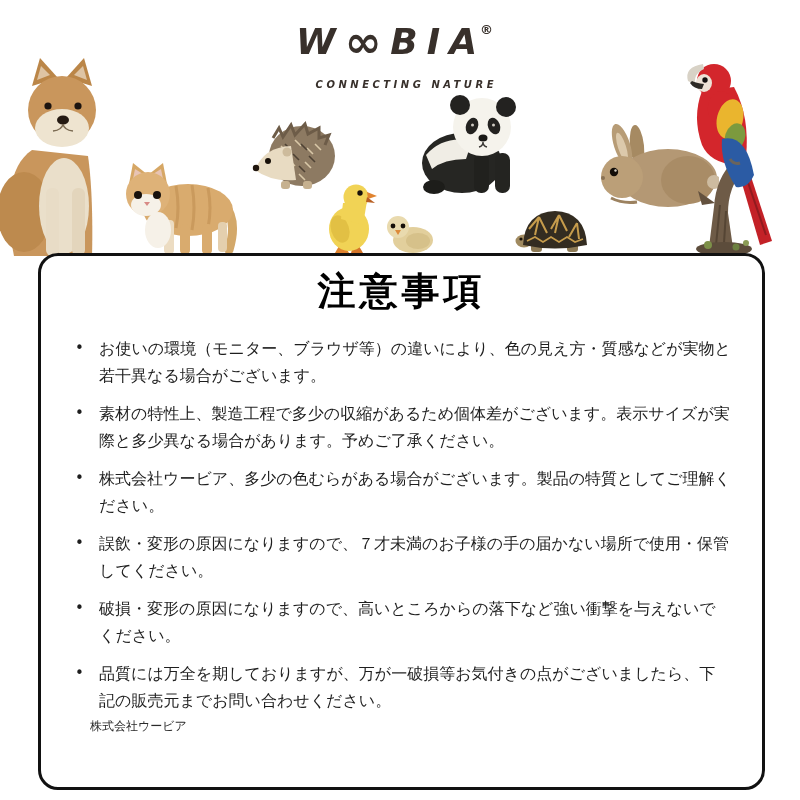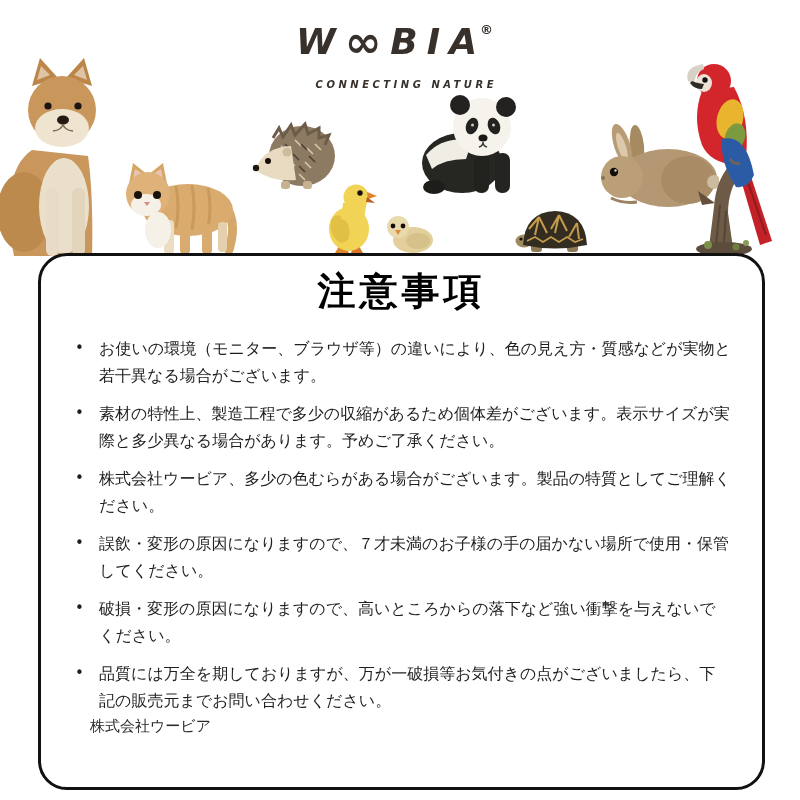--- a/index.html
+++ b/index.html
@@ -22,35 +22,35 @@
   .fig-hedgehog{left:251px;top:118px;width:86px;height:72px;}
   .fig-duck{left:327px;top:183px;width:50px;height:71px;}
   .fig-chick{left:385px;top:214px;width:50px;height:40px;}
   .fig-panda{left:418px;top:93px;width:104px;height:102px;}
   .fig-tortoise{left:515px;top:203px;width:80px;height:51px;}
   .fig-rabbit{left:593px;top:120px;width:126px;height:87px;}
   .fig-macaw{left:678px;top:55px;width:120px;height:200px;}
   
   .notice-box{
     position:absolute;left:38px;top:253px;width:727px;height:537px;
-    background:#ffffff;border:3px solid #111111;border-radius:29px;box-sizing:border-box;
+    background:#ffffff;border:3px solid #111111;border-radius:20px;box-sizing:border-box;
   }
   .notice-title{
     text-align:center;font-size:38px;font-weight:bold;letter-spacing:4px;
     margin-top:13px;line-height:1.2;color:#000000;
   }
   ul.notice-list{list-style:none;margin:20px 31px 0 34px;padding:0;}
   ul.notice-list li{
     display:flex;align-items:flex-start;gap:7px;
     font-size:16px;line-height:27px;margin-bottom:11px;color:#1e1e1e;
   }
   ul.notice-list li:last-child{margin-bottom:0;}
   ul.notice-list .dot{flex:none;width:9px;font-size:15px;line-height:27px;color:#1e1e1e;}
   ul.notice-list .item-text{flex:1;overflow-wrap:break-word;margin-left:8px;}
-  .seller{margin:2px 30px 0 49px;font-size:15px;line-height:21.5px;color:#2a2a2a;}
+  .seller{margin:2px 30px 0 49px;font-size:12px;line-height:21.5px;color:#2a2a2a;}
 </style>
 </head>
 <body>
 
 <div class="page">
 
   <div class="logo">
     <div class="logo-inner">
       <div class="wordmark">
         <span>W</span><span class="infinity">∞</span><span>BIA</span><span class="reg">®</span>

